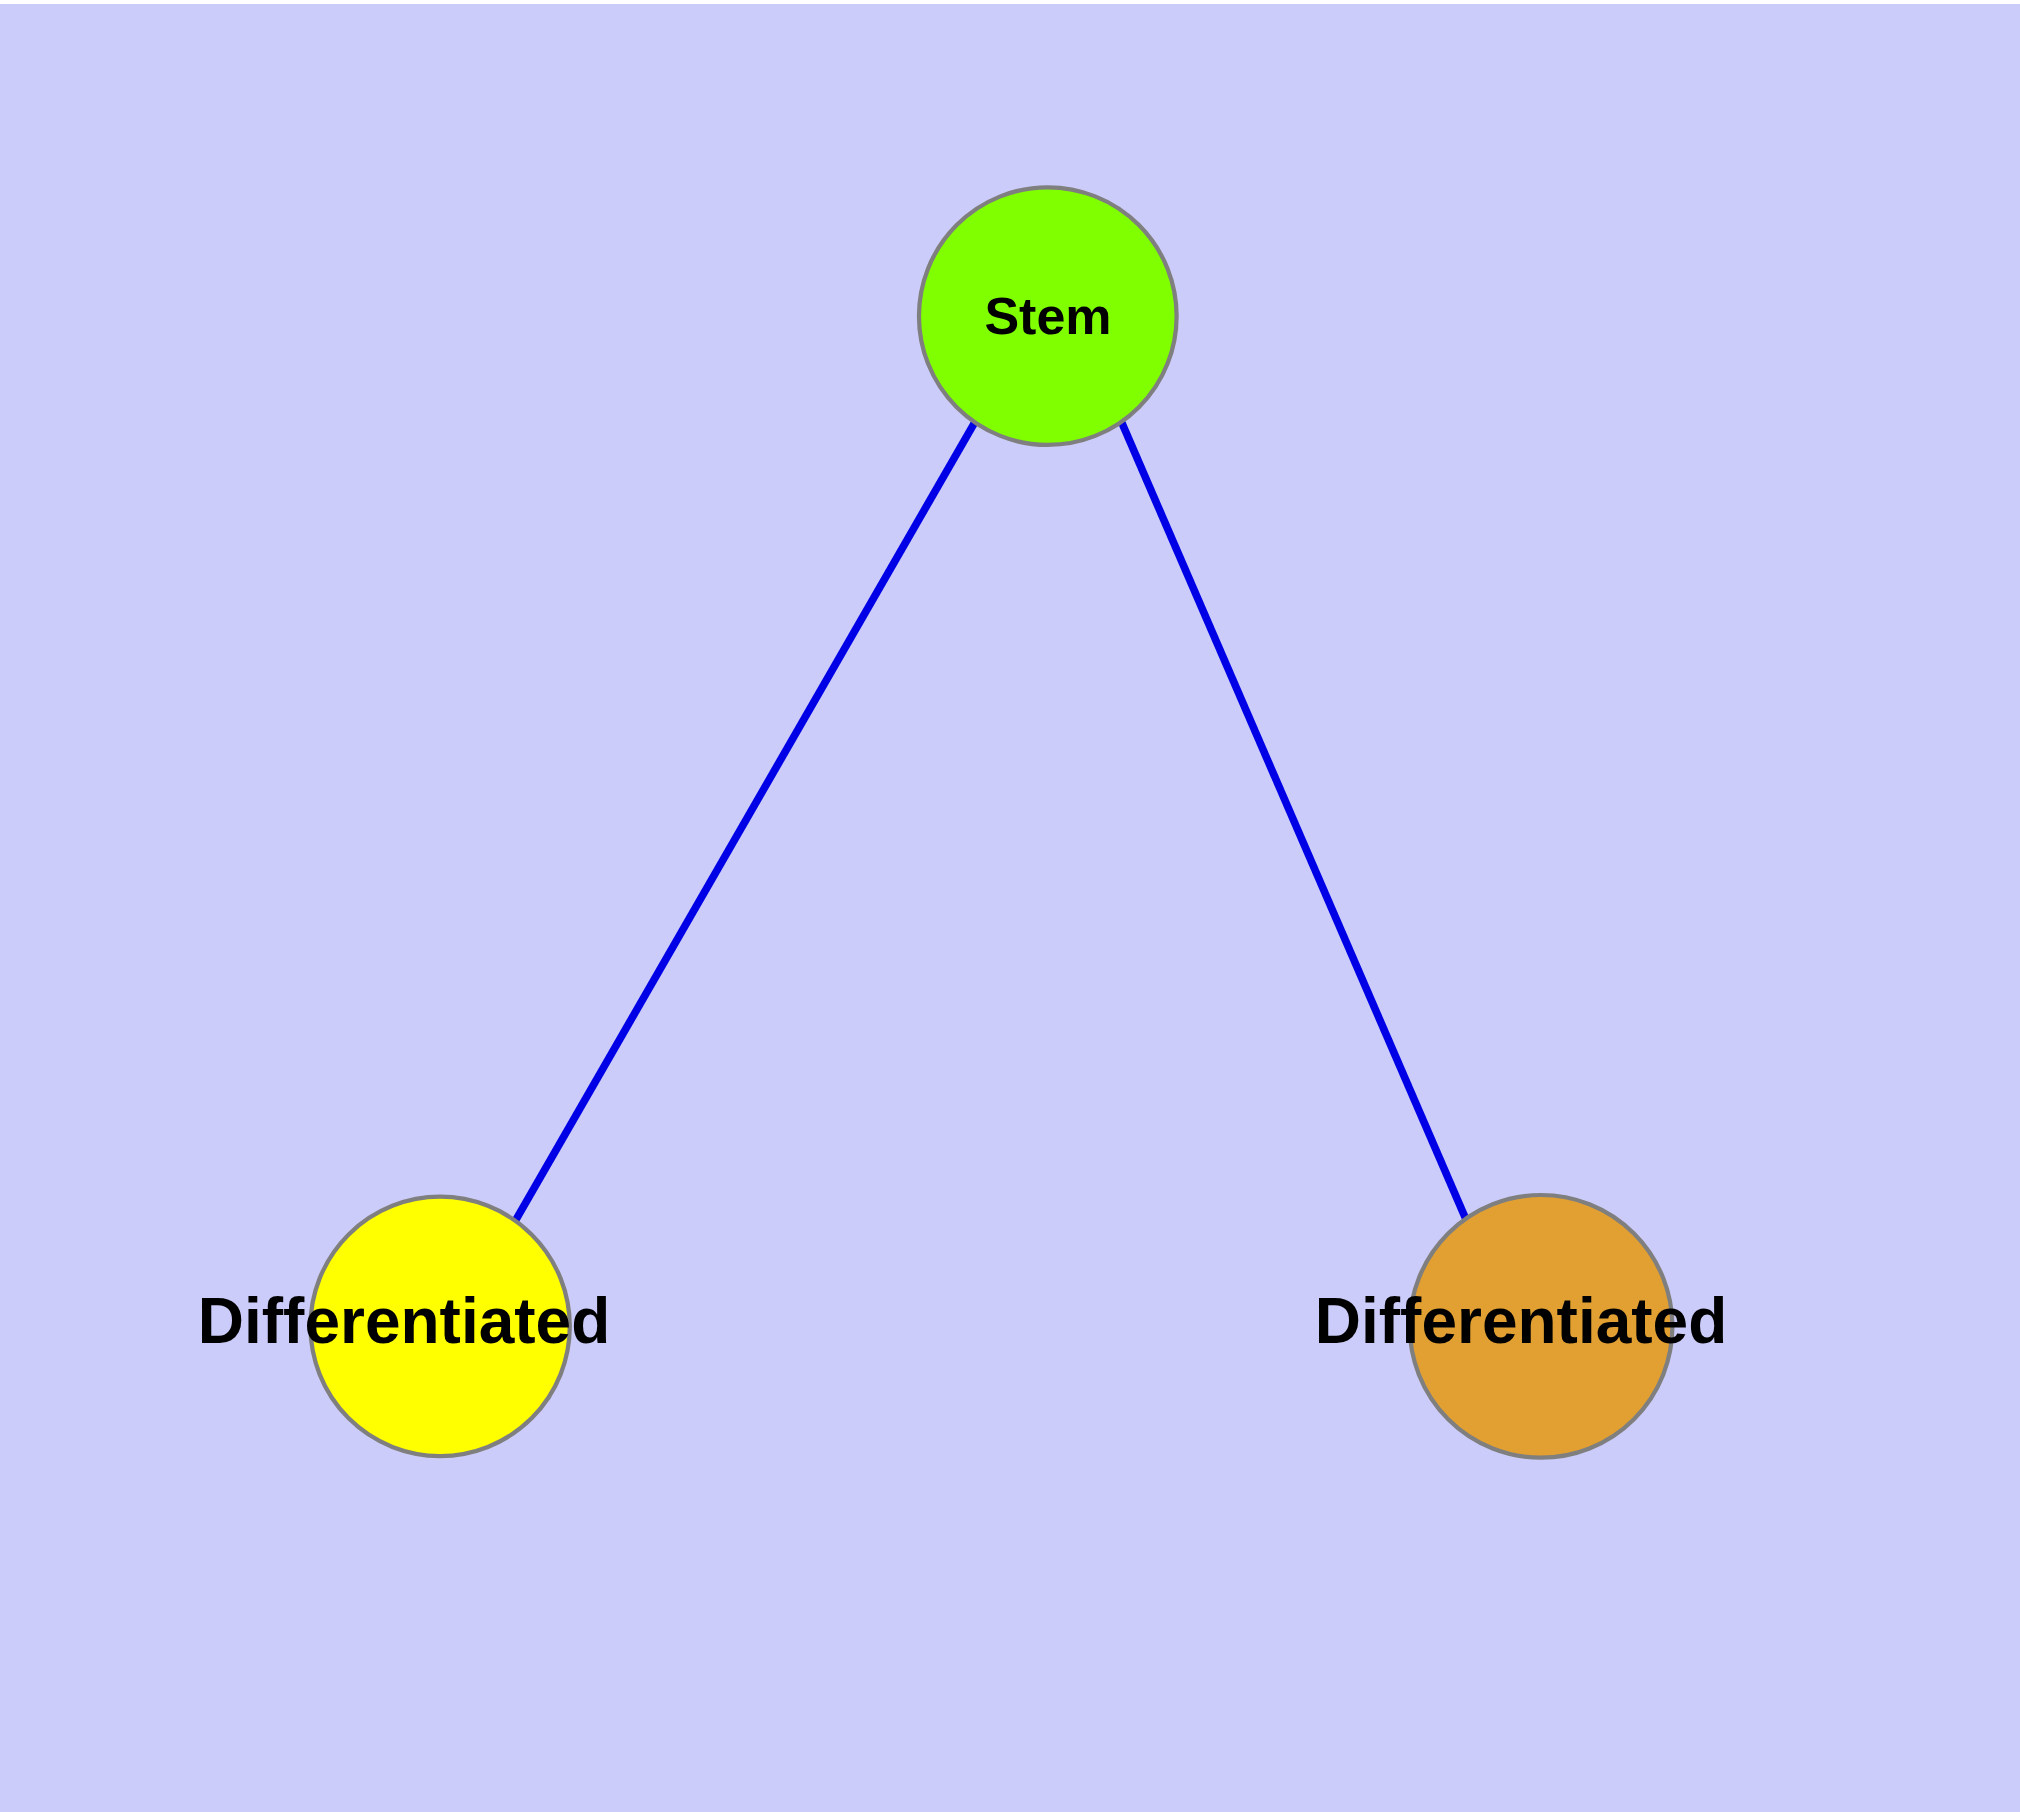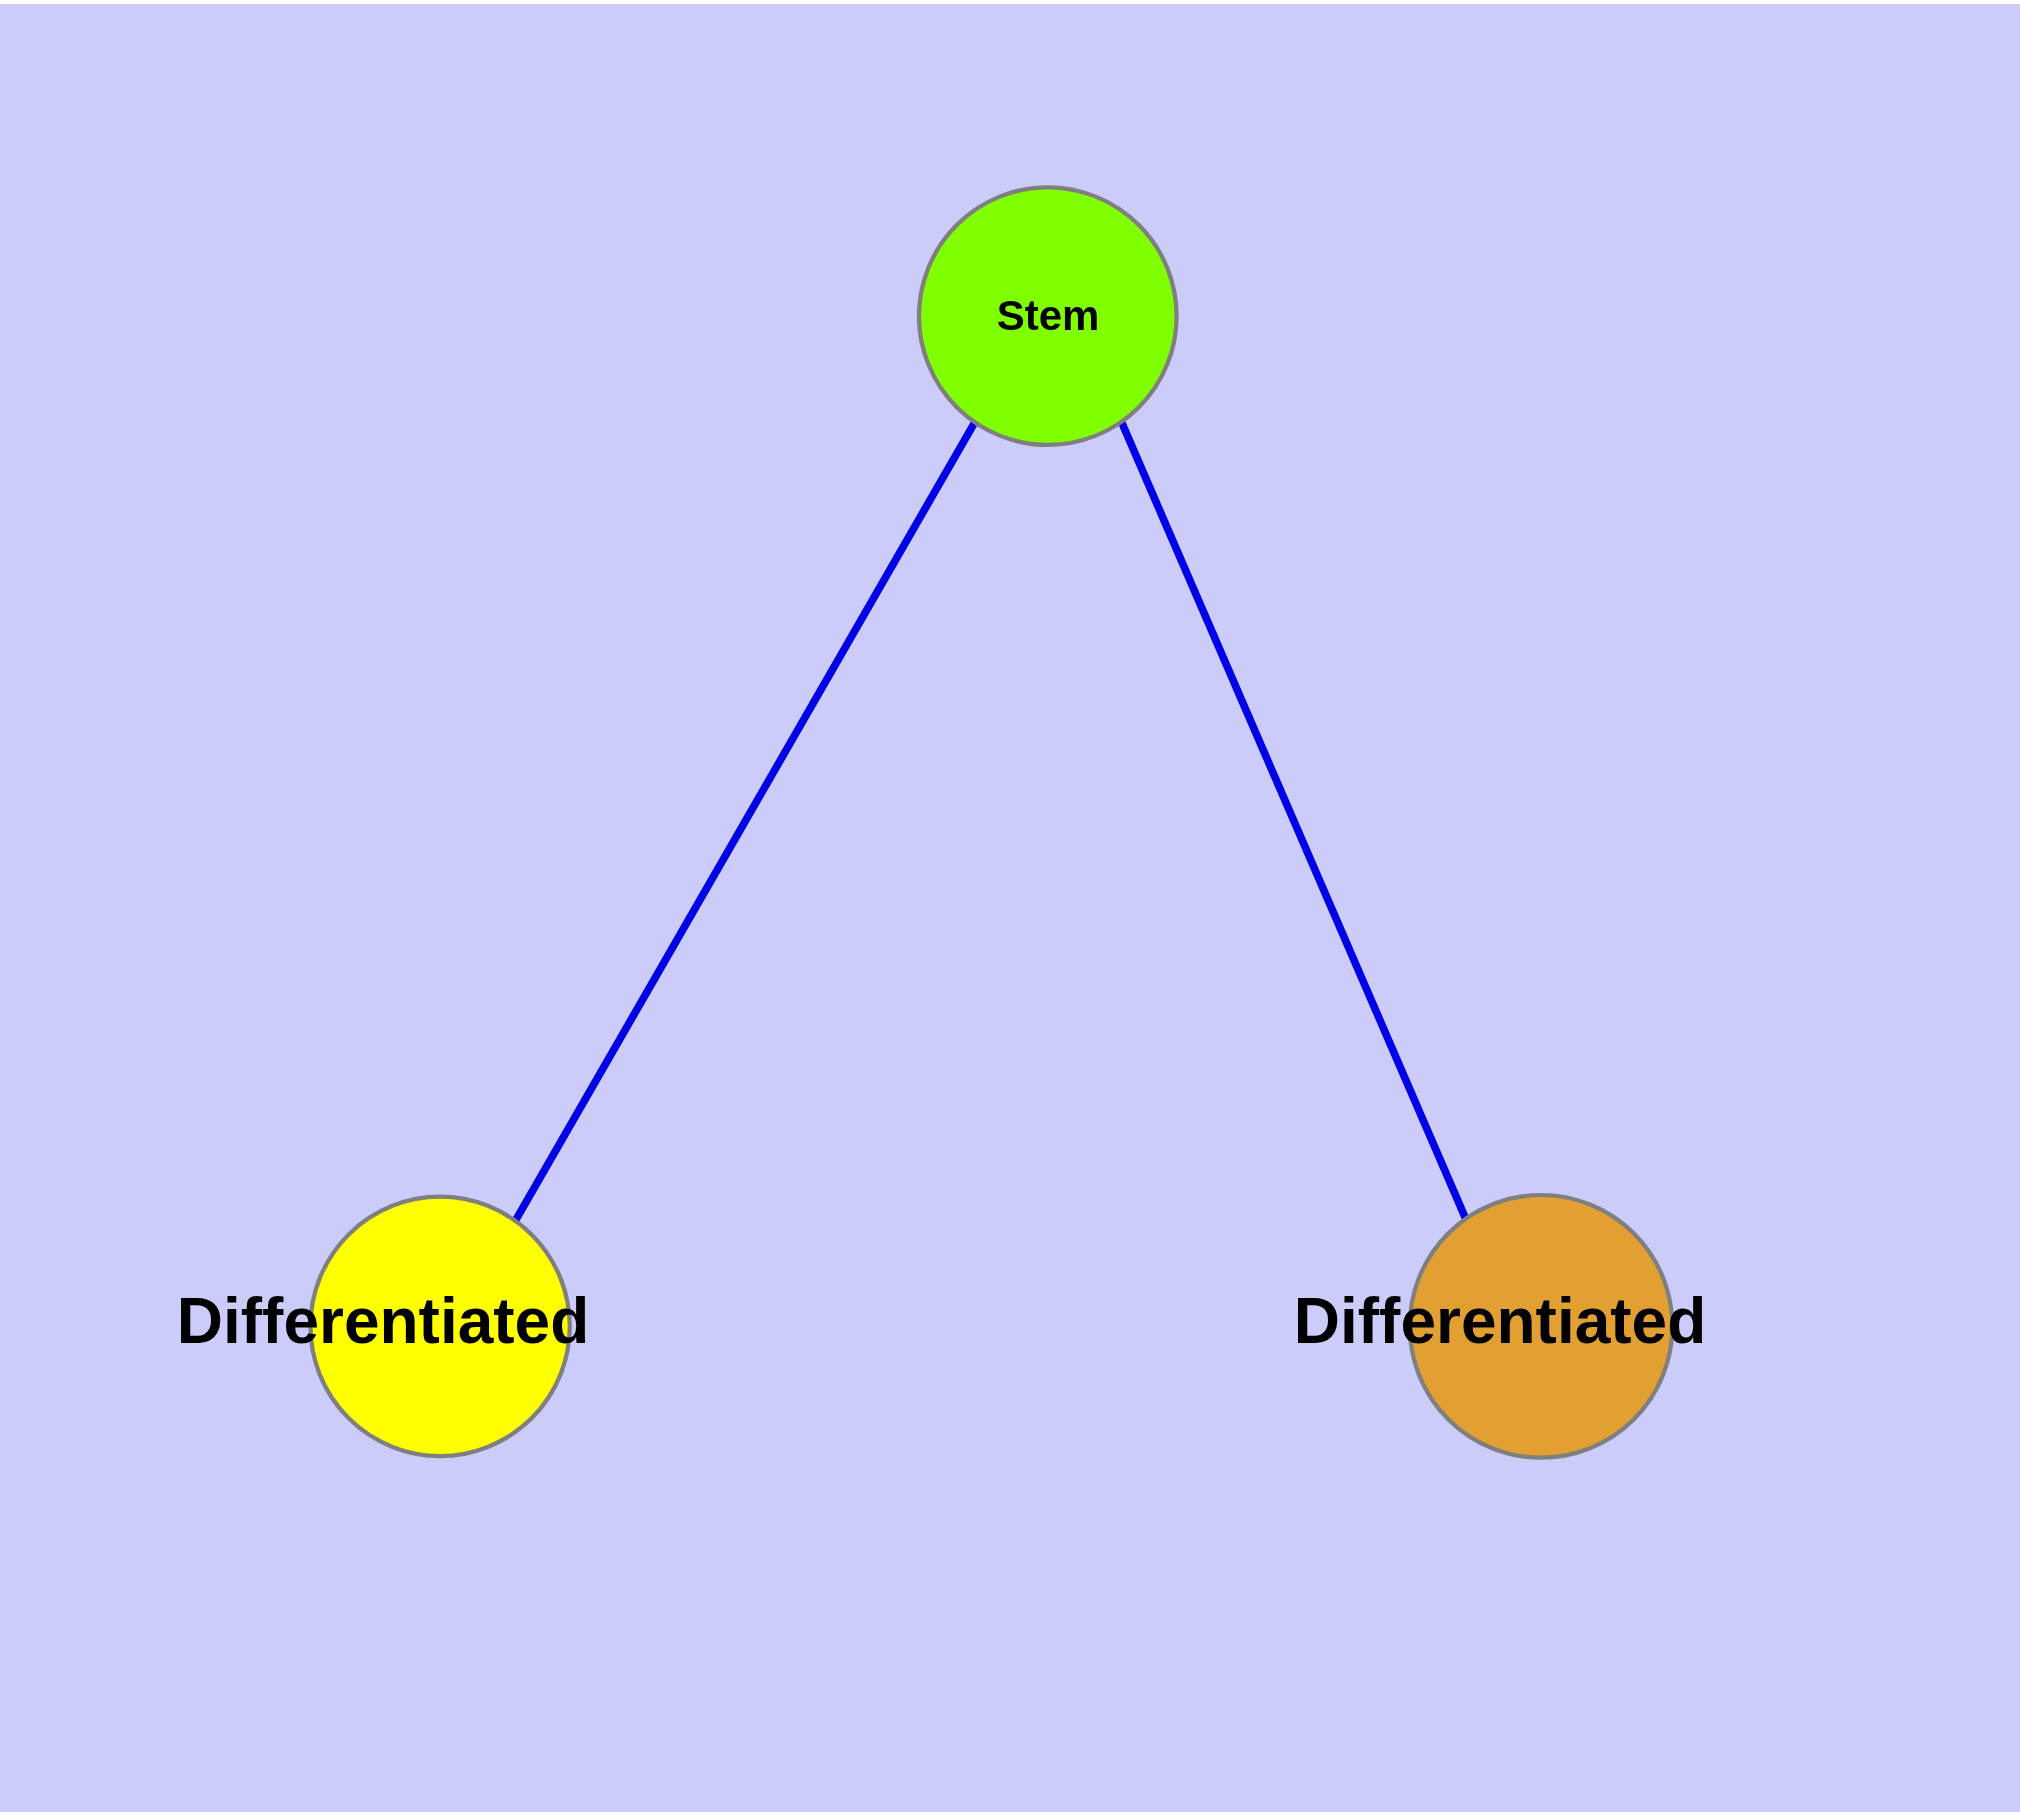--- a/index.html
+++ b/index.html
@@ -36,24 +36,25 @@
     color: #000000;
     font-family: "Liberation Sans", sans-serif;
     font-weight: bold;
     text-align: center;
     line-height: 1.12;
     white-space: nowrap;
     pointer-events: none;
     transform: translate(-50%, -50%);
   }
   .label-stem {
-    font-size: 42px;
+    font-size: 52px;
   }
   .label-leaf {
     font-size: 64px;
+    margin-left: 21px;
   }
   .label-line { display: block; }
 </style>
 </head>
 <body>
 
 <div id="canvas">
   <div id="plot-area" style="background: rgb(204, 204, 250);"></div>
 
   <svg id="graph-svg" viewBox="0 0 2384 2138" xmlns="http://www.w3.org/2000/svg">

